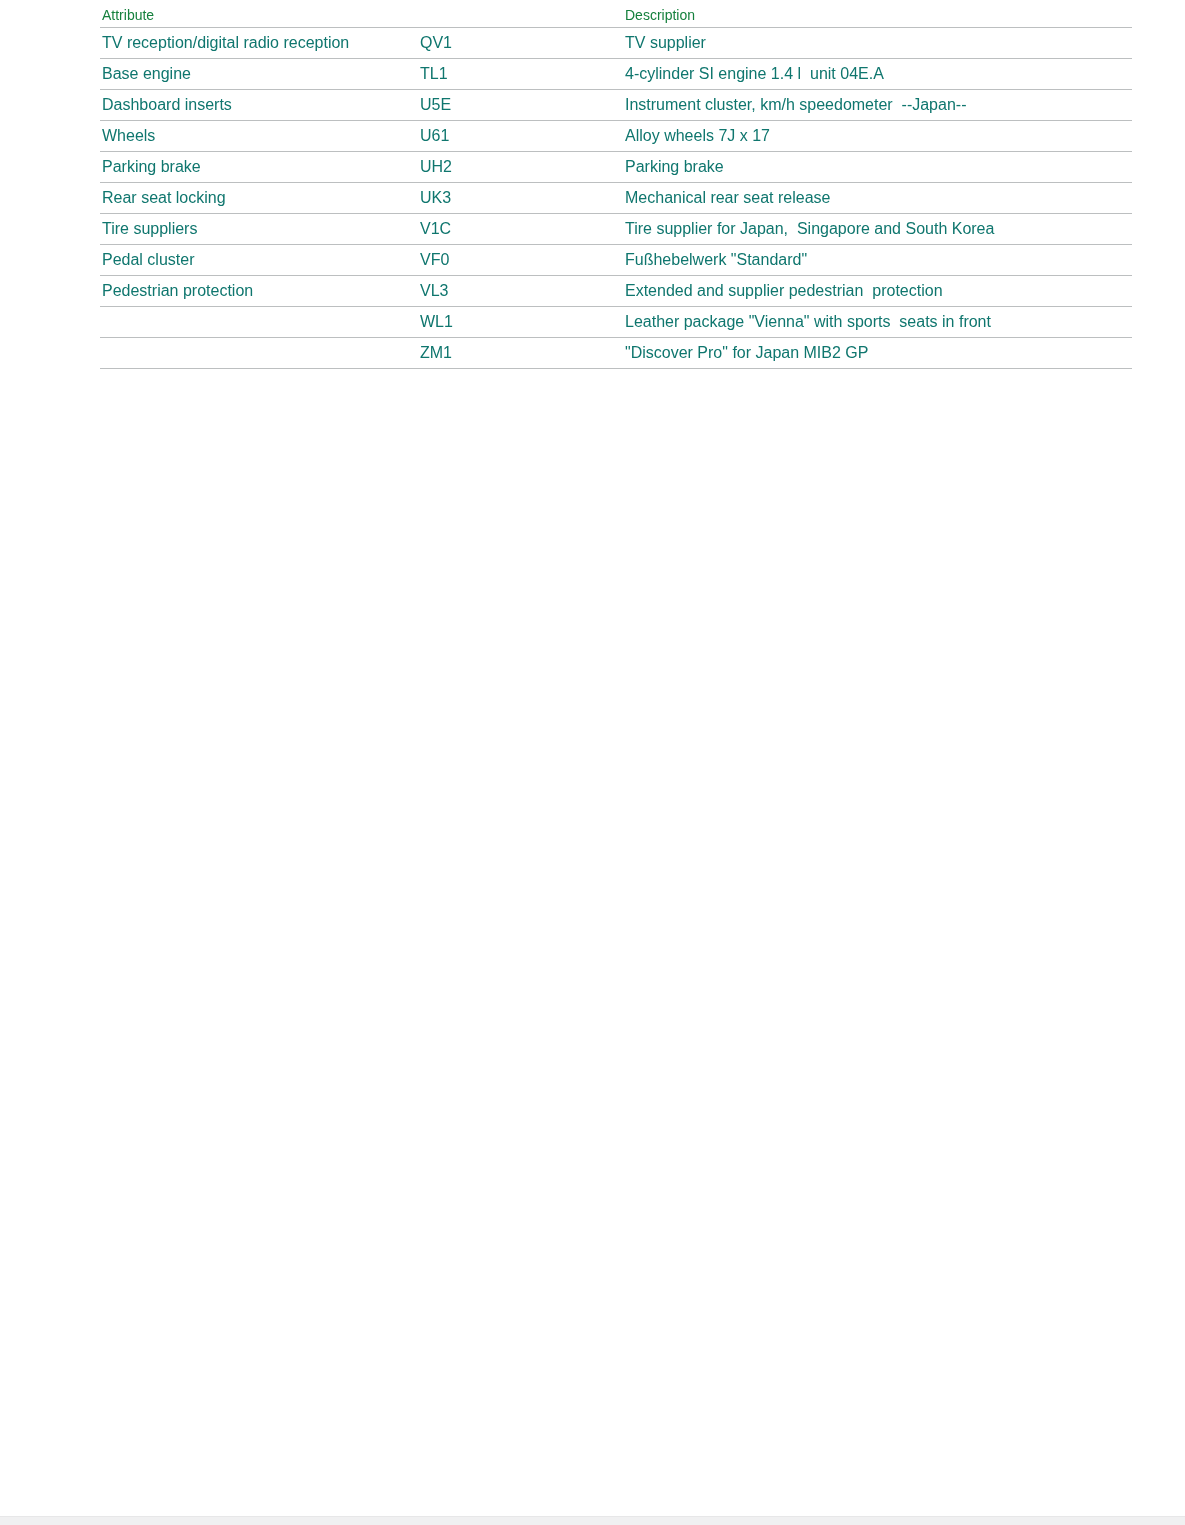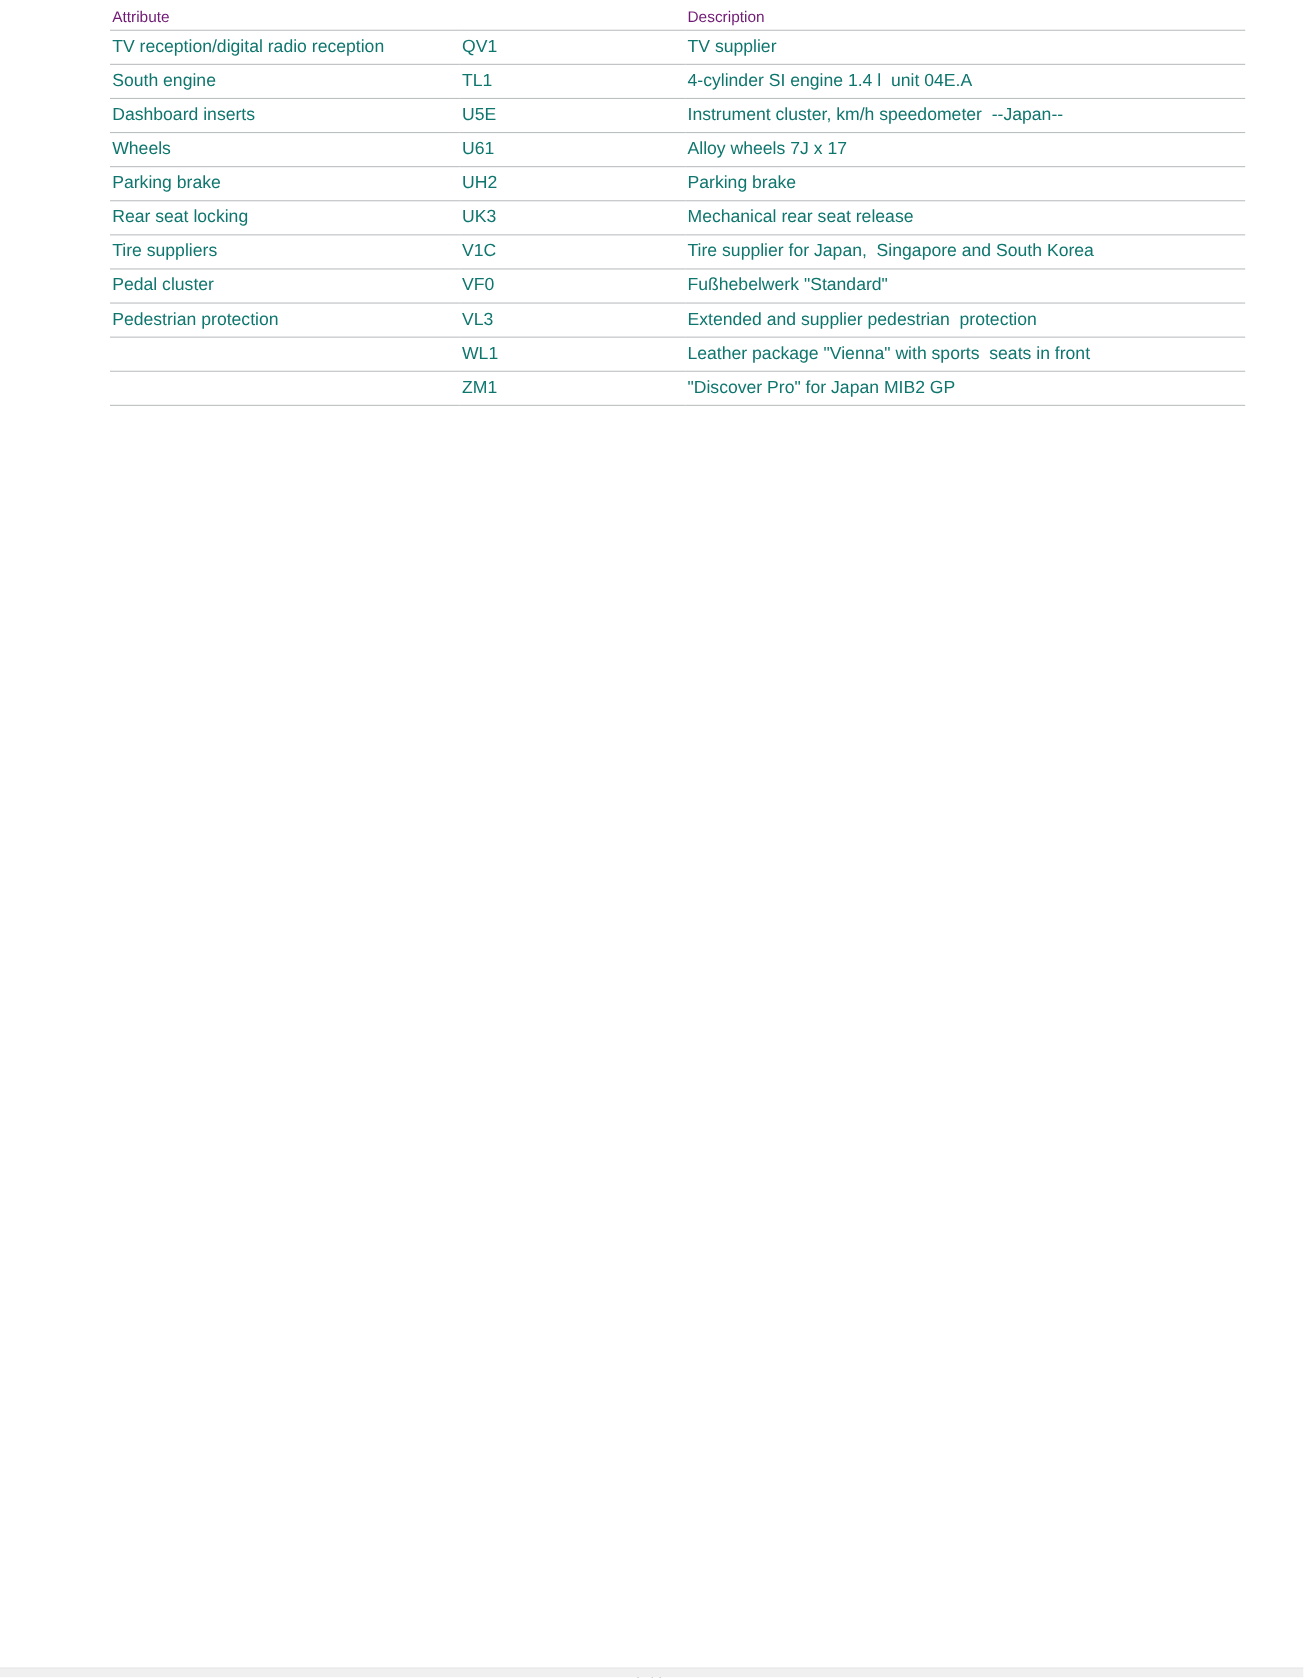--- a/index.html
+++ b/index.html
@@ -27,21 +27,21 @@
   table {
     border-collapse: collapse;
     width: 100%;
     table-layout: fixed;
   }
   col.col-attribute { width: 318px; }
   col.col-code      { width: 205px; }
   col.col-description { width: 509px; }
   th {
     font-weight: normal;
-    color: #701a75;
+    color: #15803d;
     font-size: 14px;
     line-height: 18px;
     text-align: left;
     padding: 6px 8px 3px 2px;
     border-bottom: 1px solid #bcbfc0;
     white-space: nowrap;
     overflow: hidden;
   }
   td {
     font-size: 16px;
@@ -94,21 +94,21 @@
           <th>Description</th>
         </tr>
       </thead>
       <tbody>
           <tr>
             <td class="cell-attribute">TV reception/digital radio reception</td>
             <td class="cell-code">QV1</td>
             <td class="cell-description">TV supplier</td>
           </tr>
           <tr>
-            <td class="cell-attribute">South engine</td>
+            <td class="cell-attribute">Base engine</td>
             <td class="cell-code">TL1</td>
             <td class="cell-description">4-cylinder SI engine 1.4 l  unit 04E.A</td>
           </tr>
           <tr>
             <td class="cell-attribute">Dashboard inserts</td>
             <td class="cell-code">U5E</td>
             <td class="cell-description">Instrument cluster, km/h speedometer  --Japan--</td>
           </tr>
           <tr>
             <td class="cell-attribute">Wheels</td>

